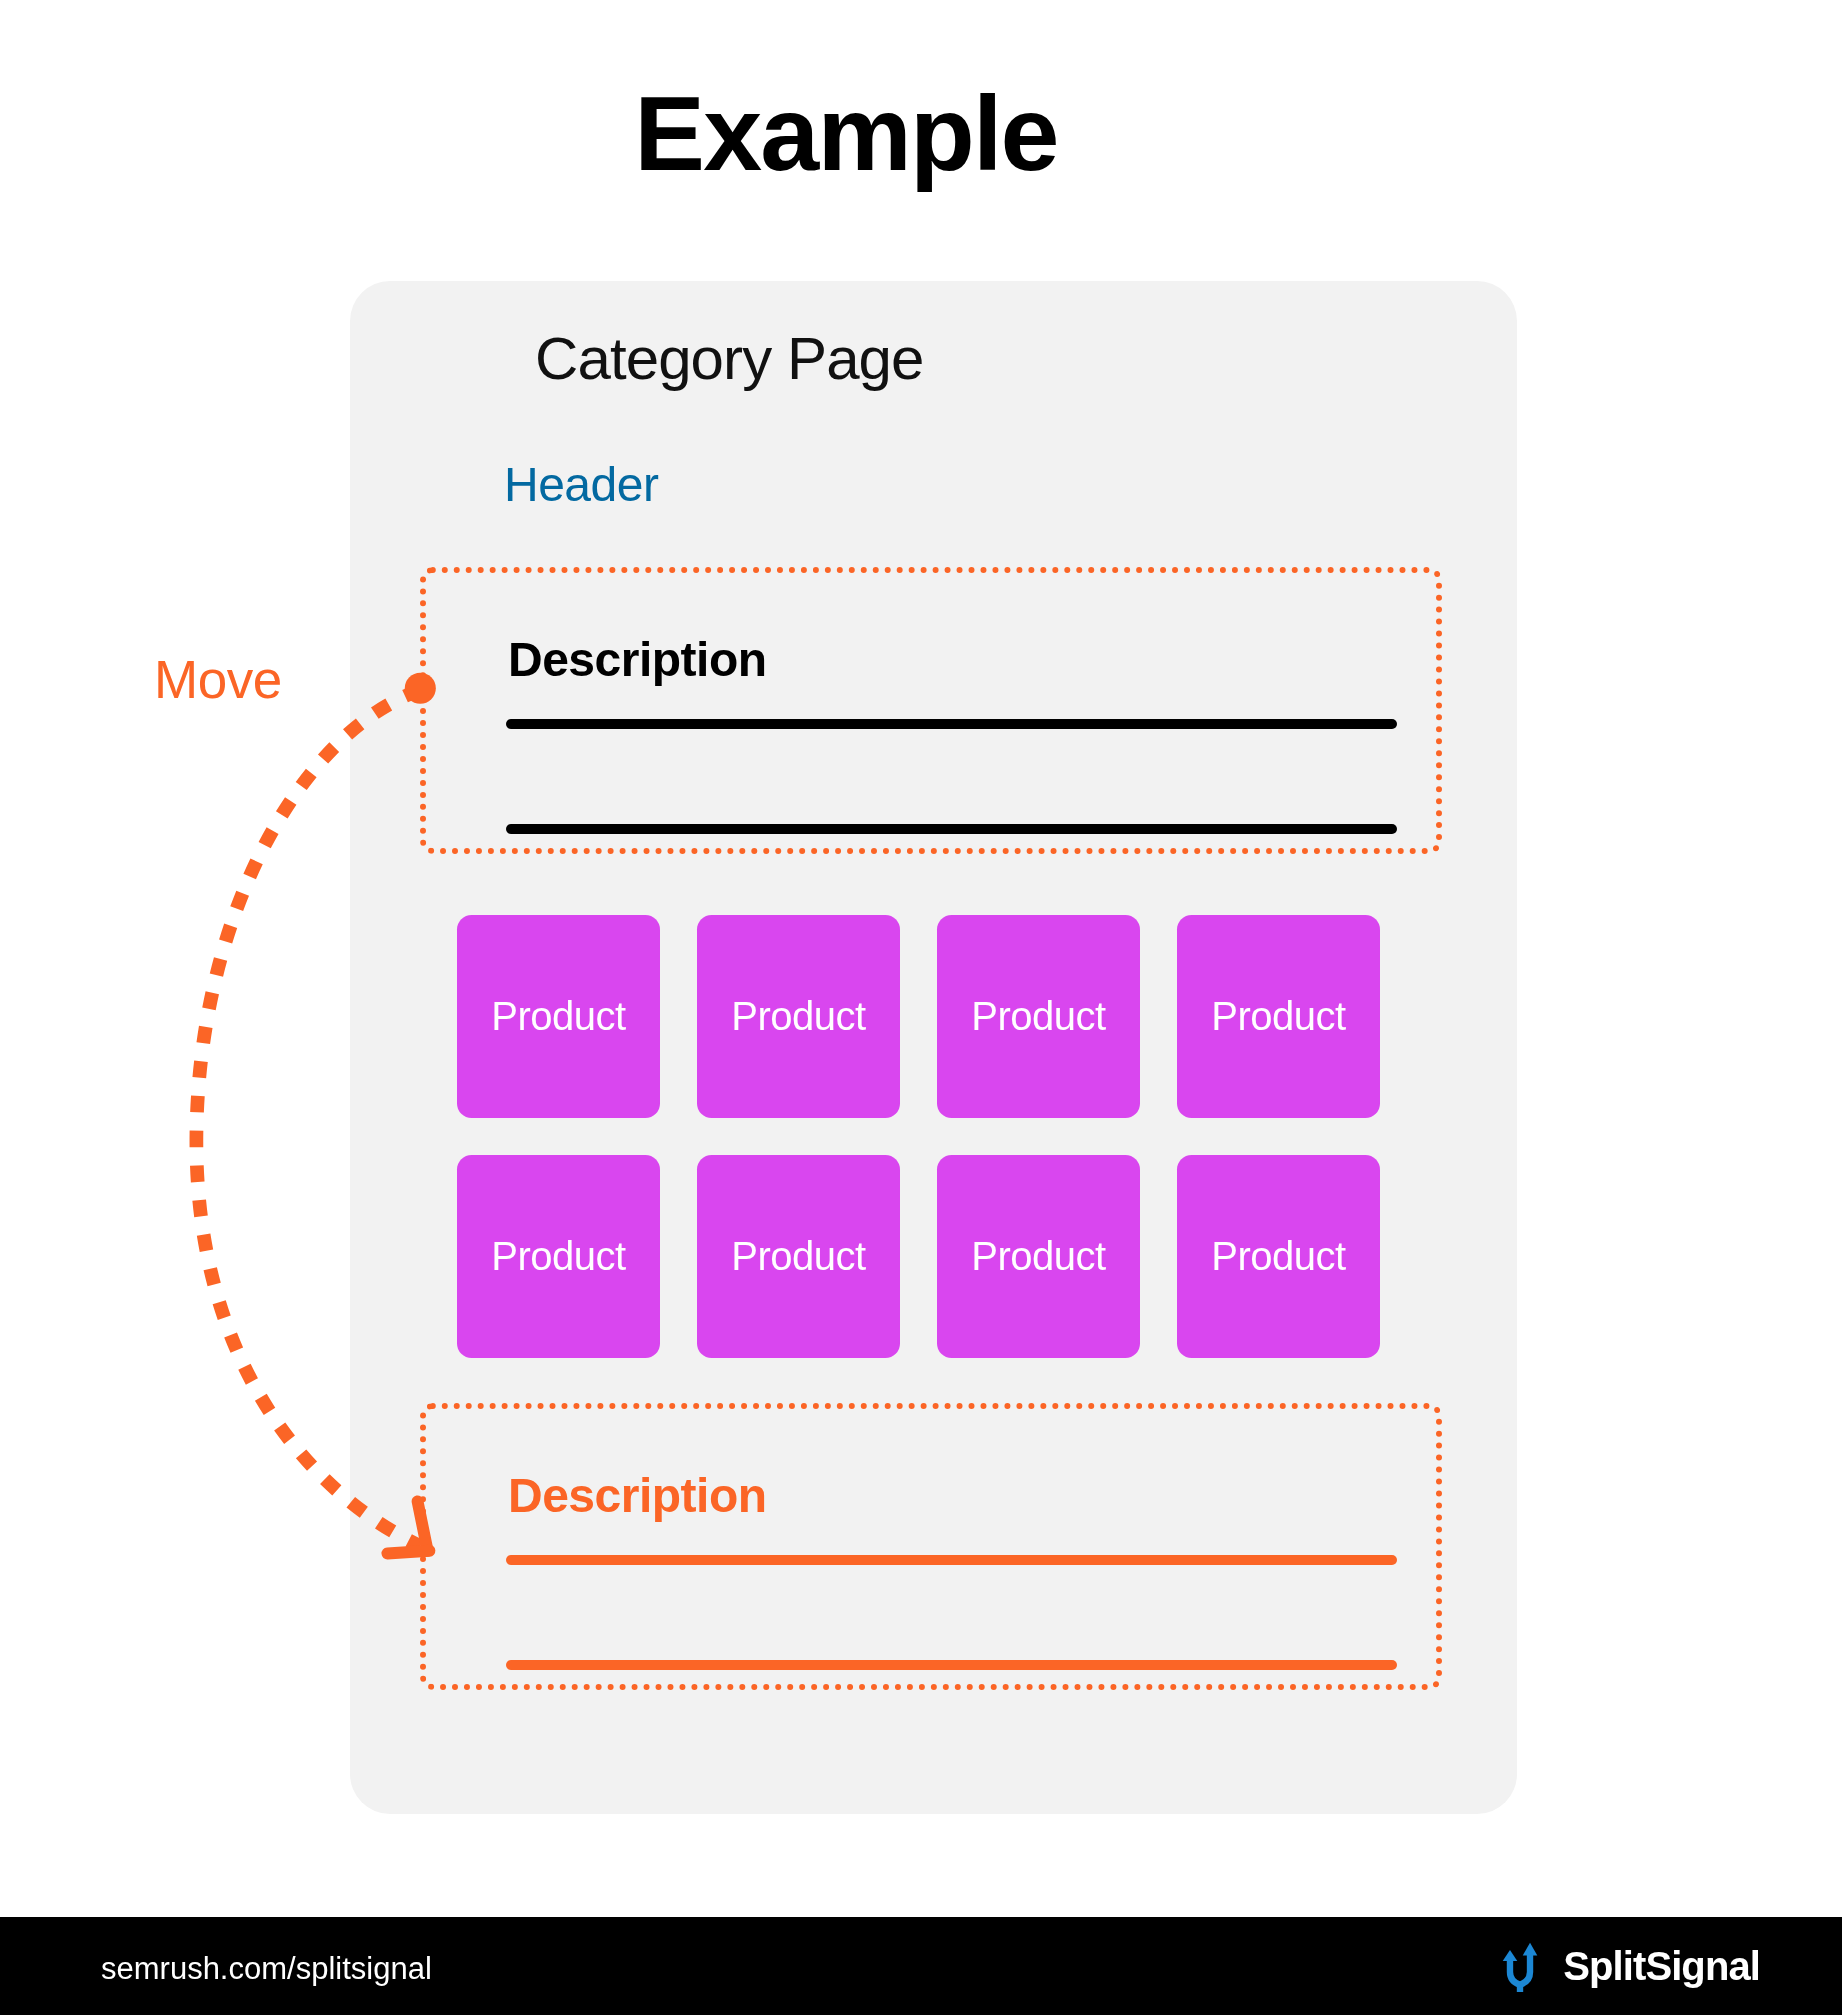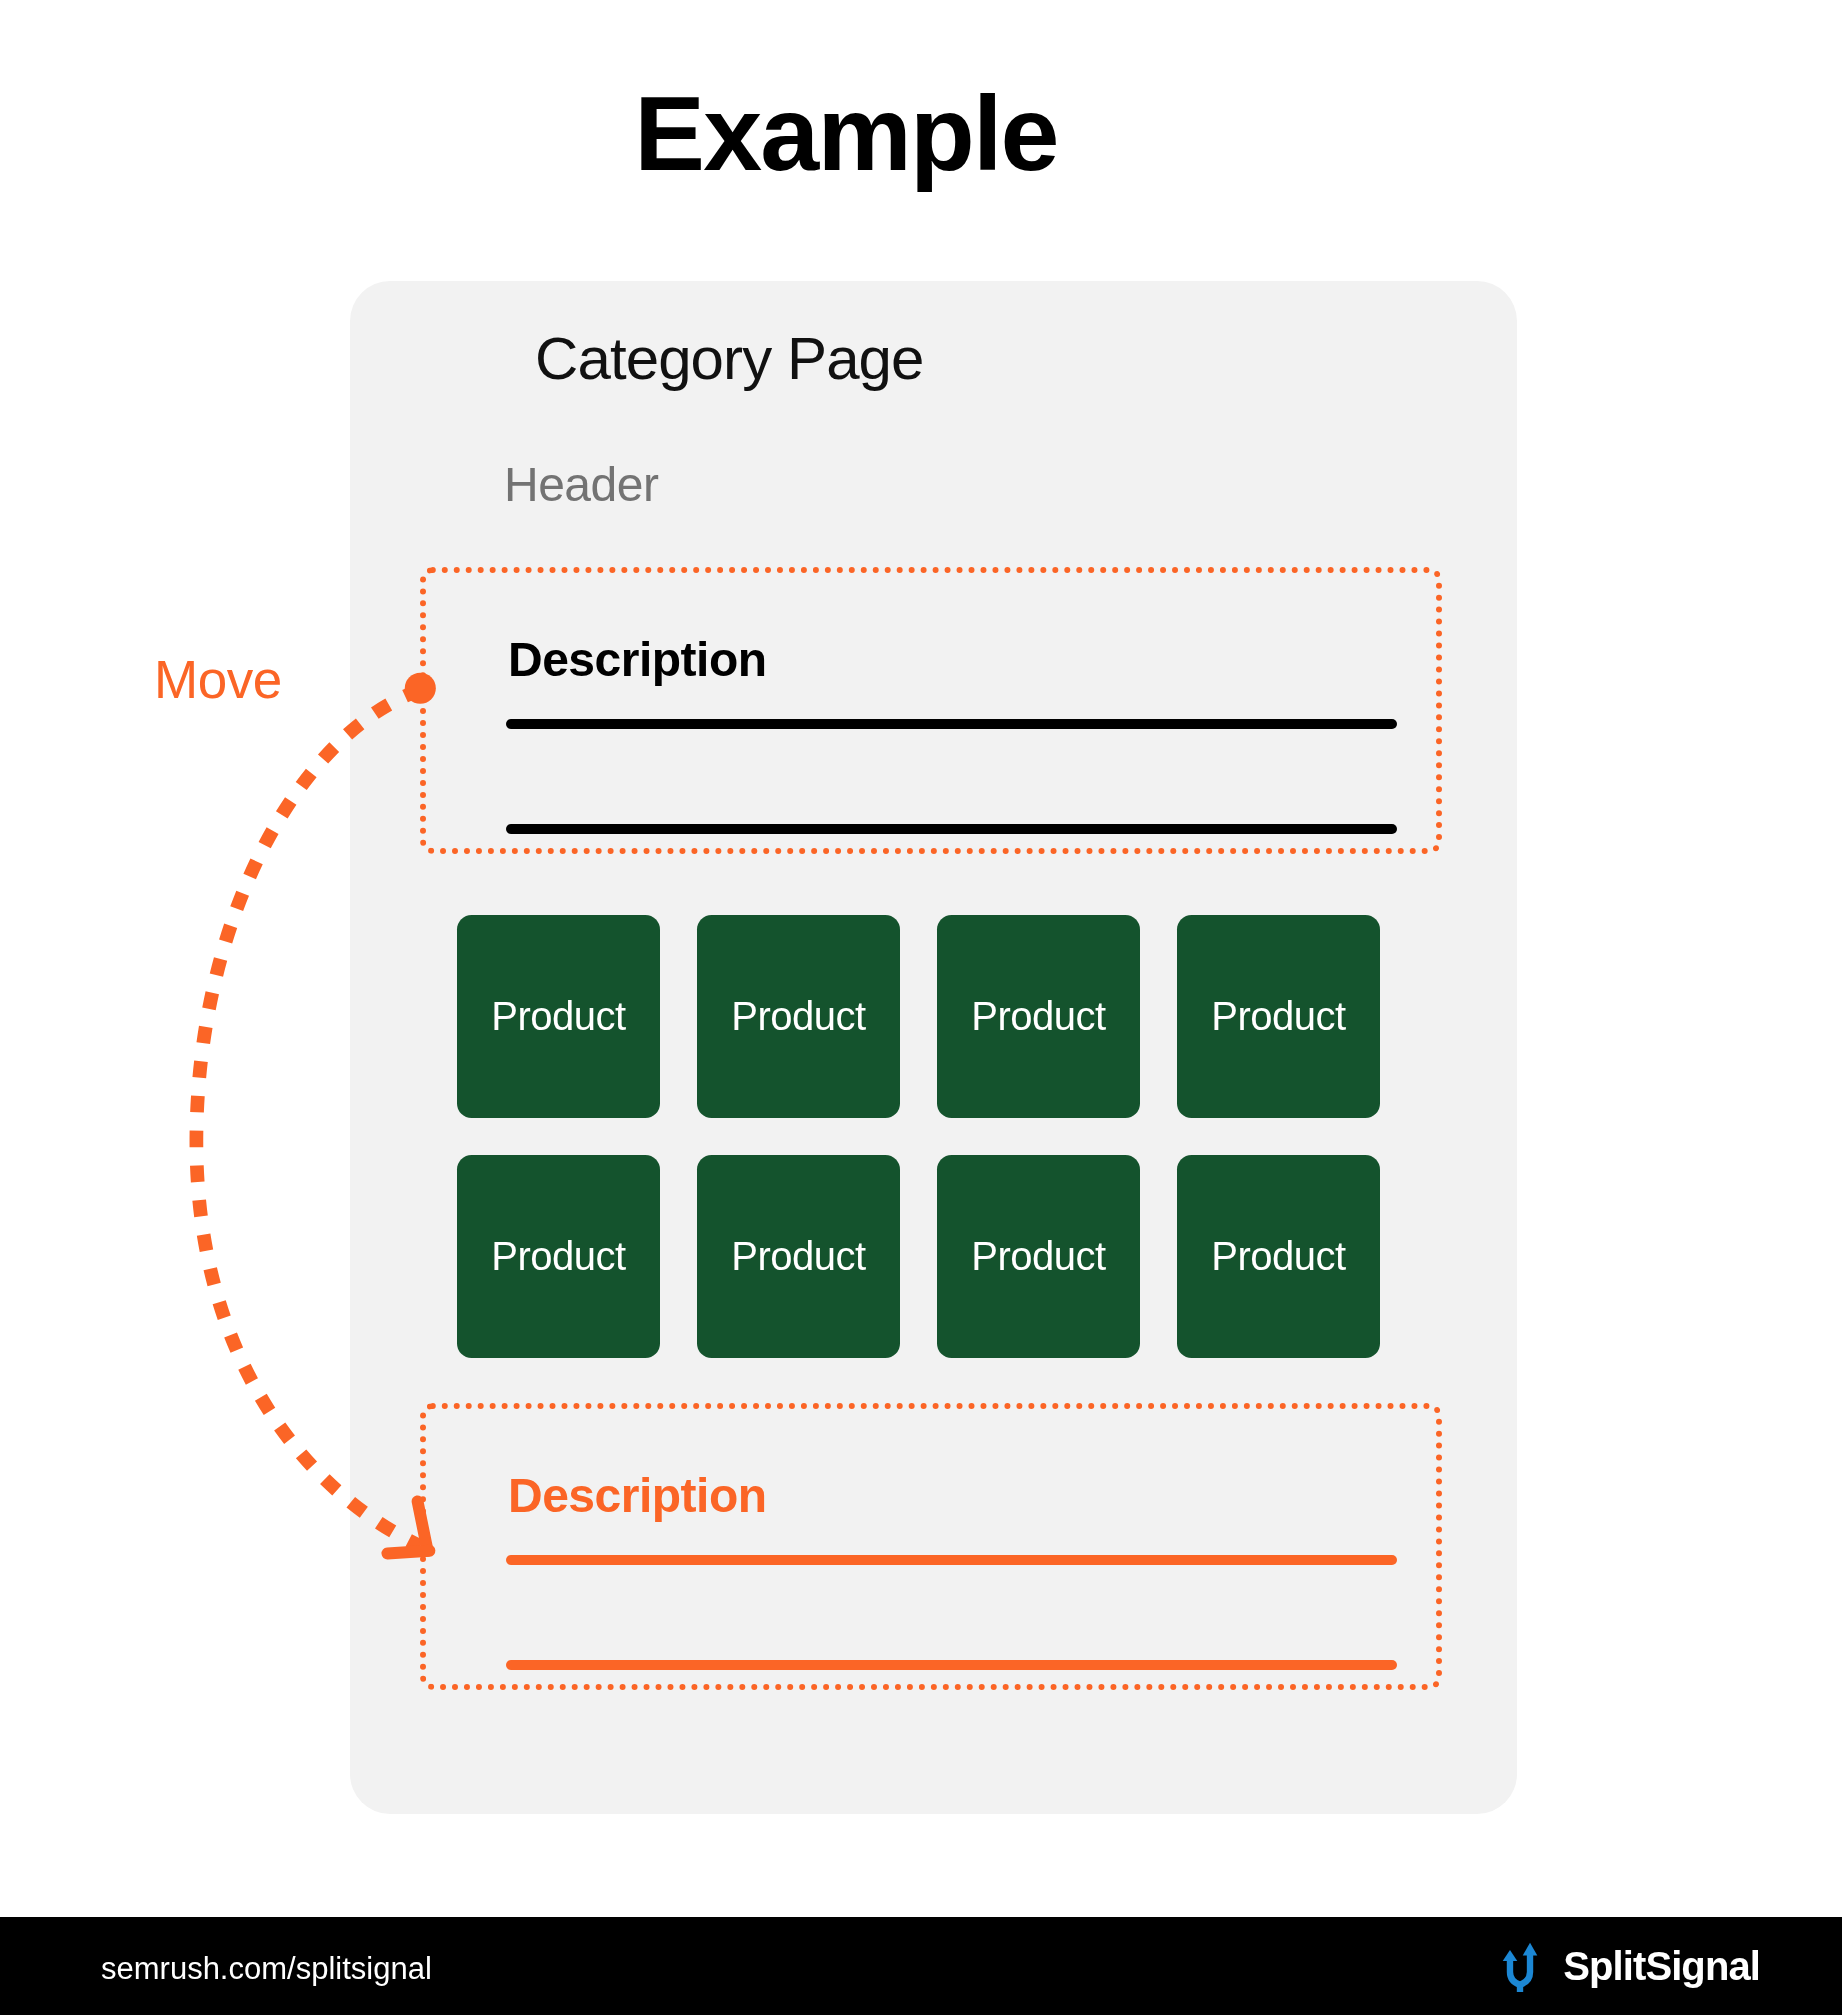--- a/index.html
+++ b/index.html
@@ -40,21 +40,21 @@
     color:#111111;
     letter-spacing:-0.9px;
     white-space:nowrap;
     margin-left:31px;
   }
   #card-subheading{
     position:absolute;
     left:504px; top:457px;
     font-size:48px;
     font-weight:400;
-    color:#737373;
+    color:#0369a1;
     letter-spacing:-0.5px;
     white-space:nowrap;
   }
 
   
   .desc-box{
     position:absolute;
     left:420px;
     width:1022px;
     border:6.4px dotted #FB6526;
@@ -93,21 +93,21 @@
     position:absolute;
     left:457px; top:915px;
     width:996px;
     display:grid;
     grid-template-columns:repeat(4, 203px);
     grid-auto-rows:203px;
     column-gap:37px;
     row-gap:37px;
   }
   .product-tile{
-    background:#14532d;
+    background:#d946ef;
     border-radius:14.6px;
     display:flex;
     align-items:center;
     justify-content:center;
     color:#ffffff;
     font-size:40px;
     font-weight:400;
     letter-spacing:-0.5px;
   }
 

